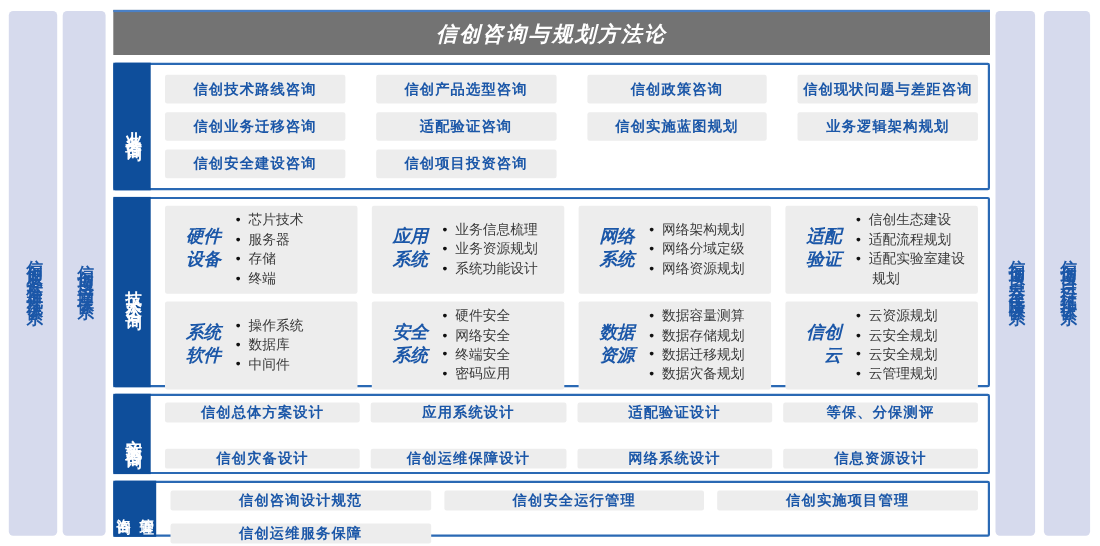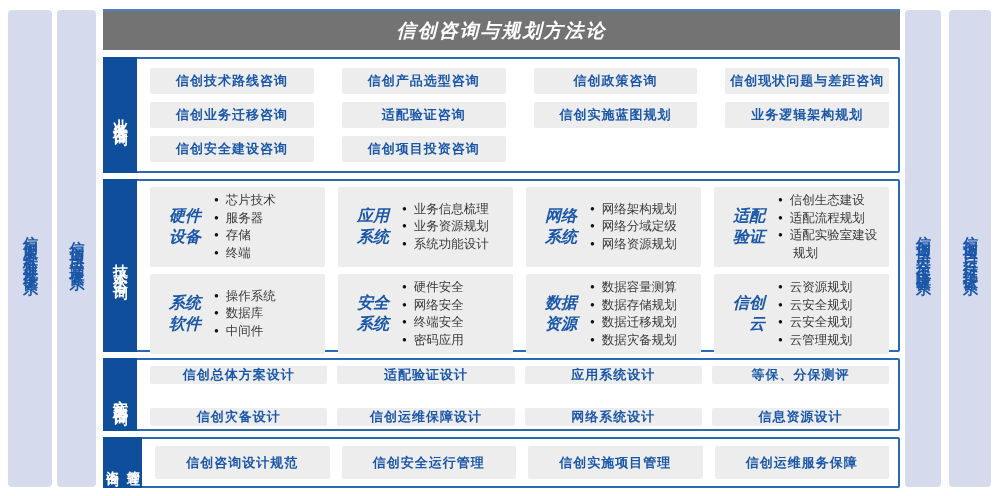--- a/index.html
+++ b/index.html
@@ -59,21 +59,21 @@
   .sec-impl{top:358px;height:73px;}
   .sec-mgmt{top:437px;height:51px;}
 
   .grid{flex:1;display:grid;box-sizing:border-box;}
   .grid-business{grid-template-columns:repeat(4,1fr);grid-template-rows:repeat(3,1fr);
     gap:8px 28px;padding:9px 9px 9px 13px;}
   .grid-tech{grid-template-columns:repeat(4,1fr);grid-template-rows:repeat(2,1fr);
     gap:7px 13px;padding:6px 9px 6px 13px;}
   .grid-impl{grid-template-columns:repeat(4,1fr);grid-template-rows:repeat(2,1fr);
     gap:24px 10px;padding:6px 9px 6px 13px;}
-  .grid-mgmt{grid-template-columns:repeat(4,1fr);grid-template-rows:1fr;
+  .grid-mgmt{grid-template-columns:repeat(3,1fr);grid-template-rows:1fr;
     gap:12px;padding:7px 9px 7px 13px;}
 
   .box{
     background:#ededed;border-radius:2px;
     display:flex;align-items:center;justify-content:center;
     color:#1b57a8;font-weight:bold;font-size:13px;letter-spacing:1px;
   }
 
   .card{
     background:#ededed;border-radius:2px;box-sizing:border-box;
@@ -220,22 +220,22 @@
 
       </div>
     </div>
 
     <div class="section sec-impl">
       <div class="sec-label">
         <span class="vtext">实施咨询</span>
       </div>
       <div class="grid grid-impl">
         <div class="box">信创总体方案设计</div>
+        <div class="box">应用系统设计</div>
         <div class="box">适配验证设计</div>
-        <div class="box">应用系统设计</div>
         <div class="box">等保、分保测评</div>
         <div class="box">信创灾备设计</div>
         <div class="box">信创运维保障设计</div>
         <div class="box">网络系统设计</div>
         <div class="box">信息资源设计</div>
         <div class="box">商用密码测评</div>
         <div class="box">信创云设计</div>
       </div>
     </div>
 

